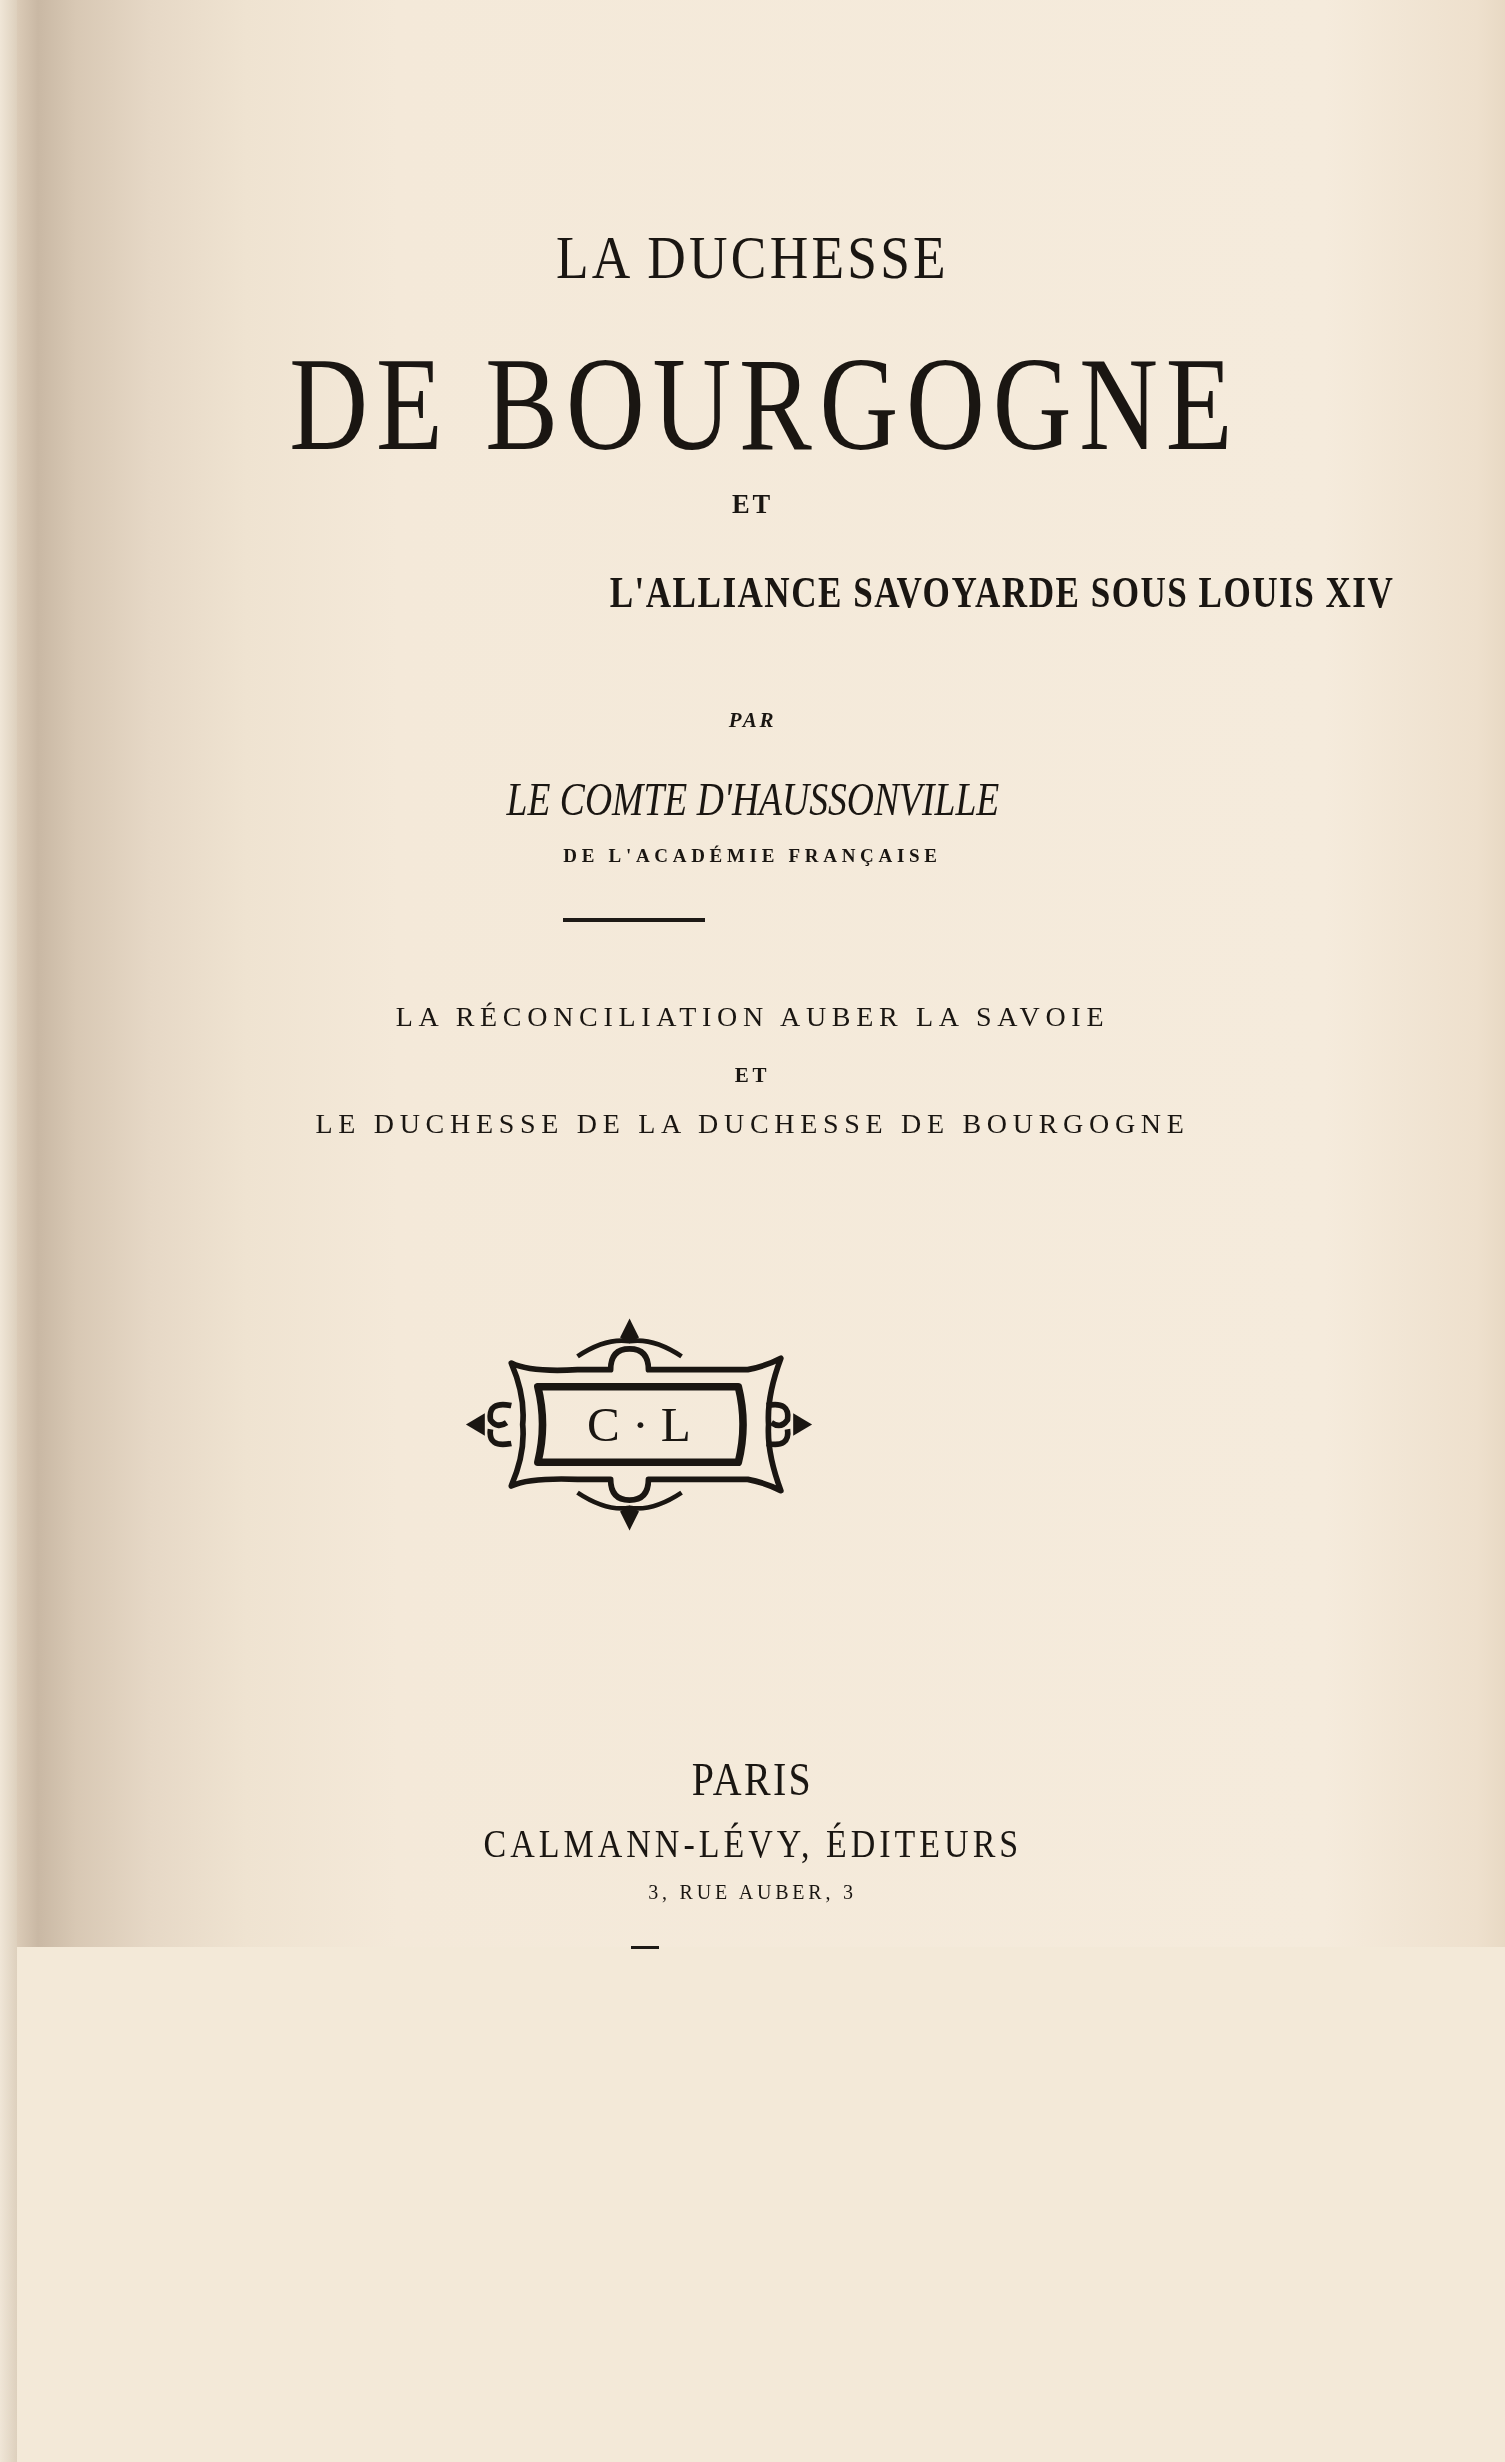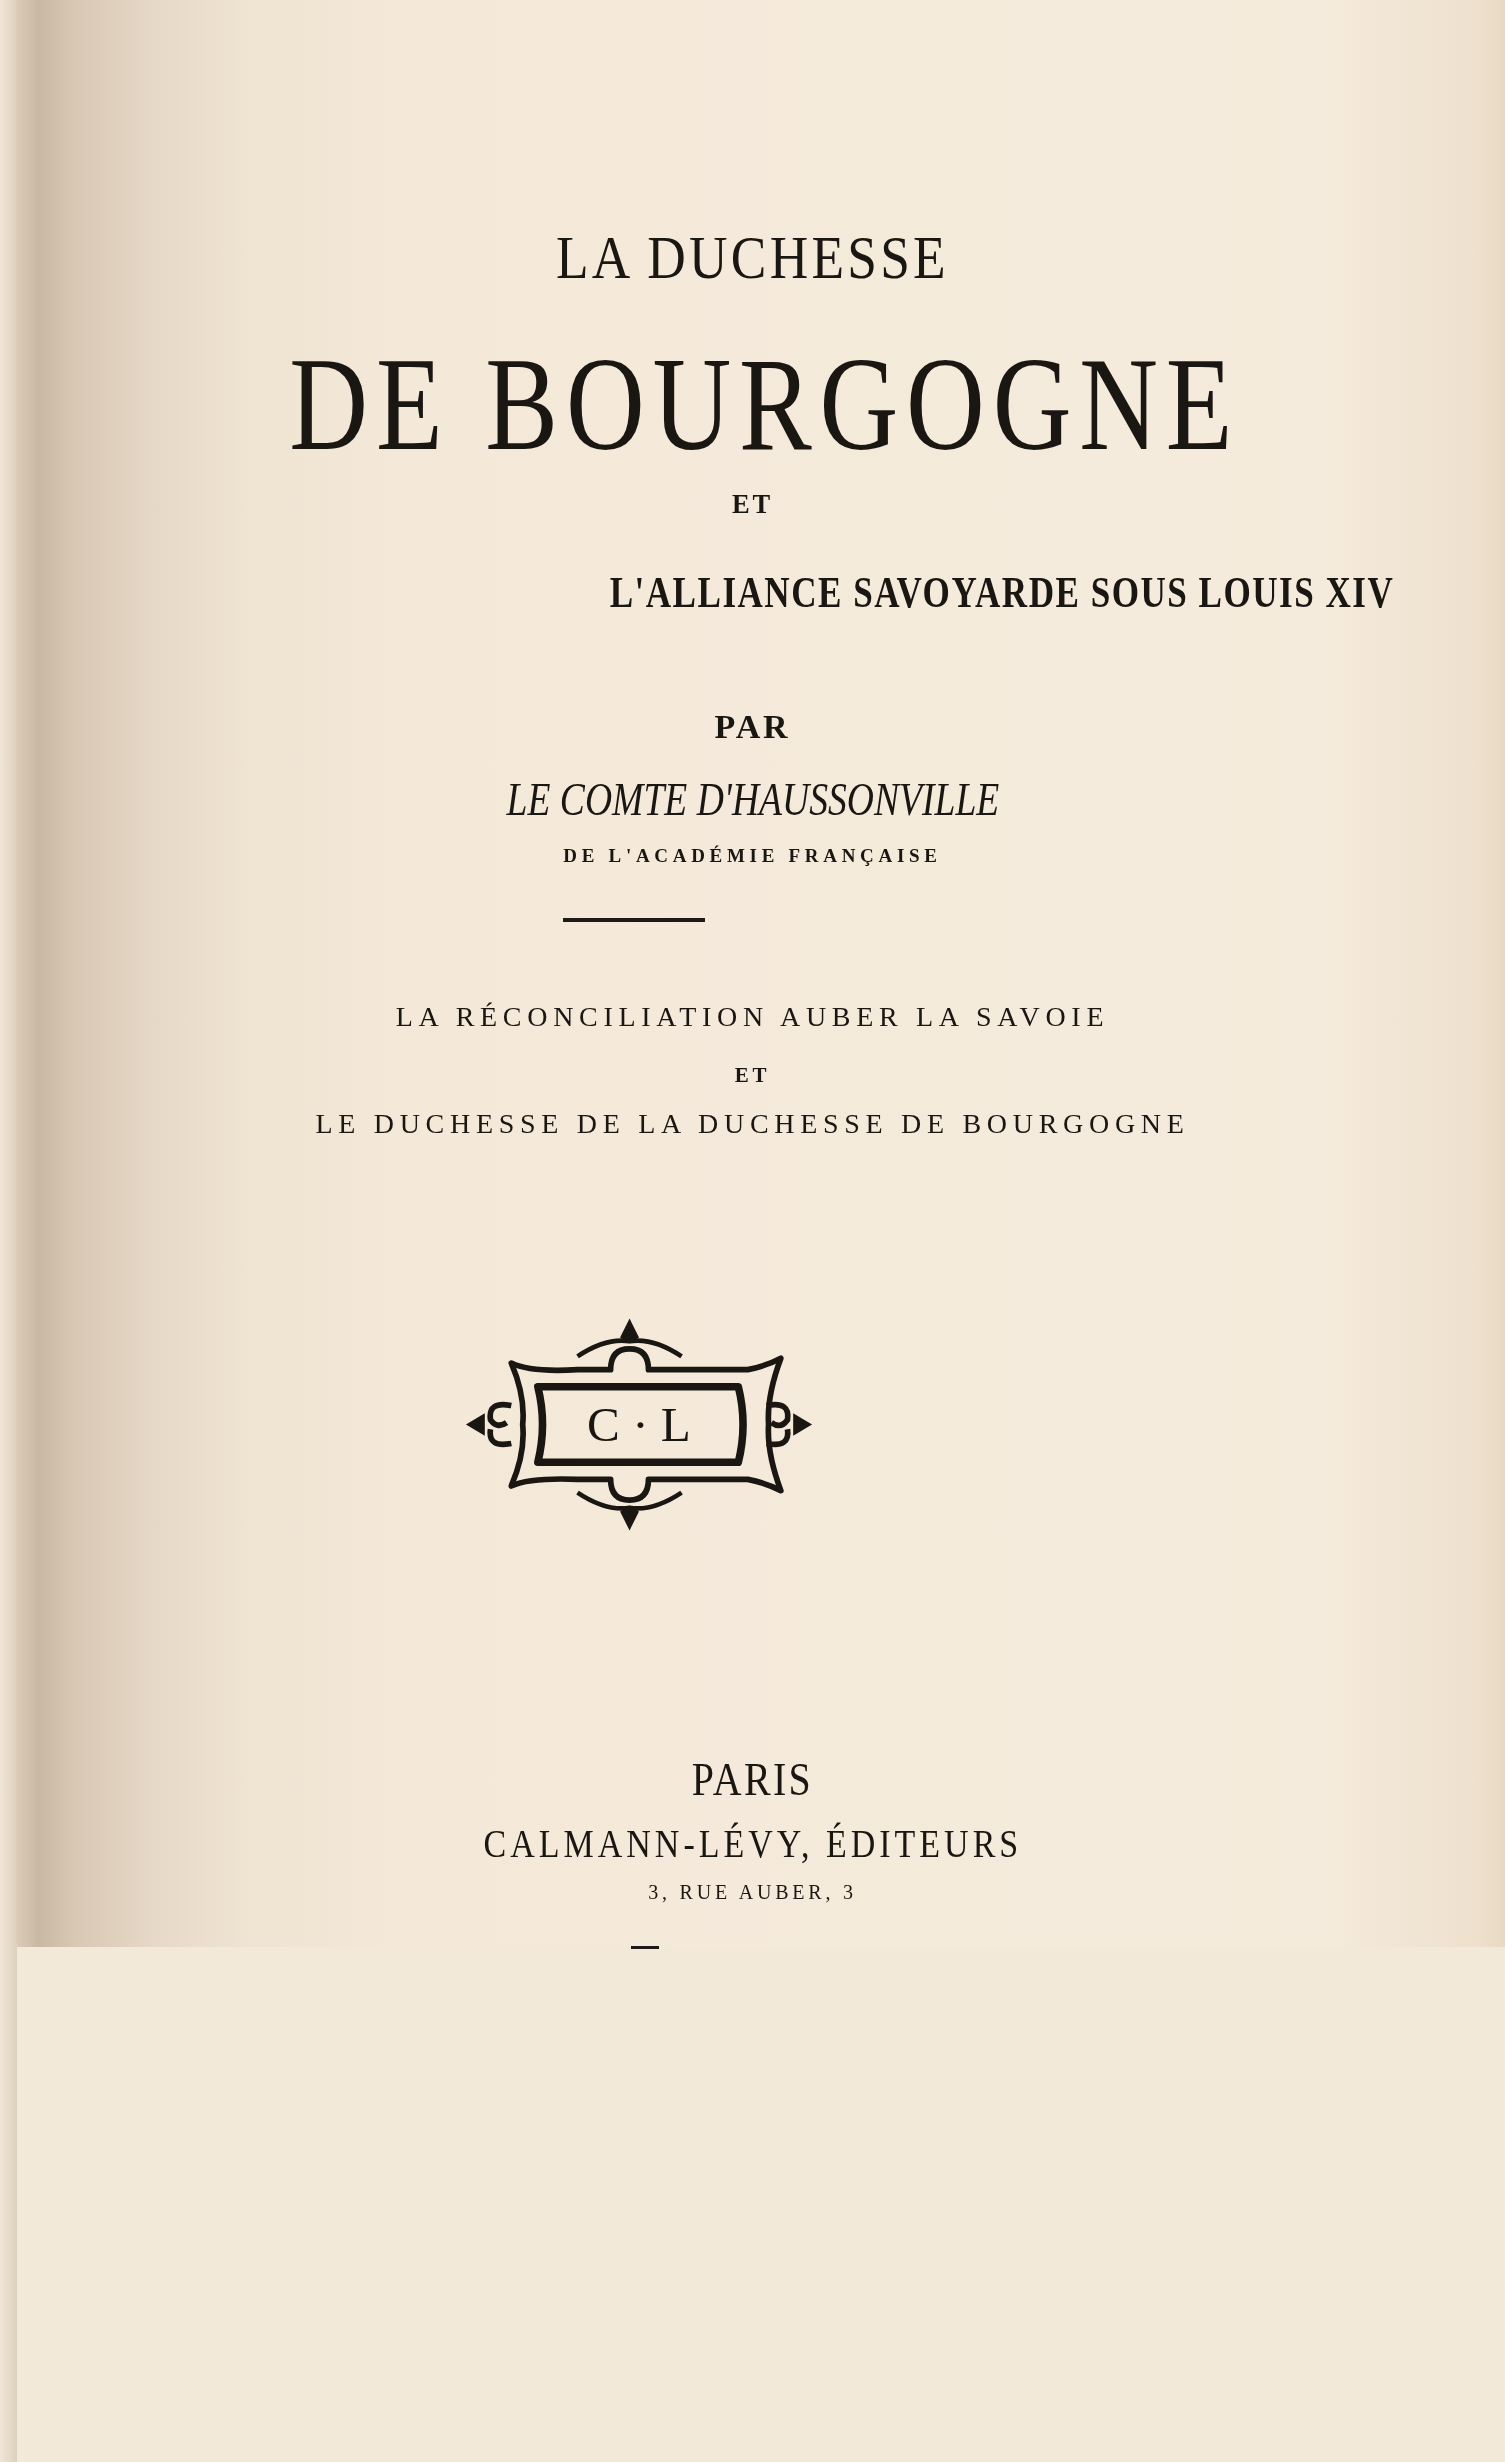--- a/index.html
+++ b/index.html
@@ -12,21 +12,21 @@
     background:linear-gradient(90deg,#f0e6d7,#ddd0bd);}
   .line{position:absolute;left:0;width:1505px;text-align:center;white-space:nowrap;}
   .condensed{display:inline-block;transform-origin:center;}
   #t1{top:222px;font-size:62px;letter-spacing:3.8px;}
   #t1 .condensed{transform:scaleX(0.86);}
   #t2{top:327px;font-size:133px;letter-spacing:9.5px;padding-left:12px;}
   #t2 .condensed{transform:scaleX(0.82);}
   #t3{top:489px;font-size:26.5px;font-weight:bold;letter-spacing:2.8px;}
   #t4{top:566px;font-size:45px;letter-spacing:1.9px;text-align:right;}
   #t4 .condensed{transform:scaleX(0.78);font-weight:bold;}
-  #t5{top:708px;font-size:34px;font-weight:bold;letter-spacing:2.8px;}
+  #t5{top:708px;font-size:21px;font-weight:bold;letter-spacing:2.8px;font-style:italic;}
   #t6{top:772px;font-size:47px;font-style:italic;}
   #t6 .condensed{transform:scaleX(0.8);}
   #t7{top:845px;font-size:19px;font-weight:bold;letter-spacing:4.7px;}
   .rule{position:absolute;left:563px;top:918px;width:142px;height:3.8px;background:#1e1a16;}
   #s1{top:1001px;font-size:28px;letter-spacing:5.7px;}
   #s2{top:1063px;font-size:21px;letter-spacing:3.8px;font-weight:bold;}
   #s3{top:1108px;font-size:28px;letter-spacing:5.7px;}
   .mark{position:absolute;left:464px;top:1311px;width:350px;height:227px;}
   #p1{top:1752px;font-size:47px;letter-spacing:2.8px;}
   #p1 .condensed{transform:scaleX(0.85);}

